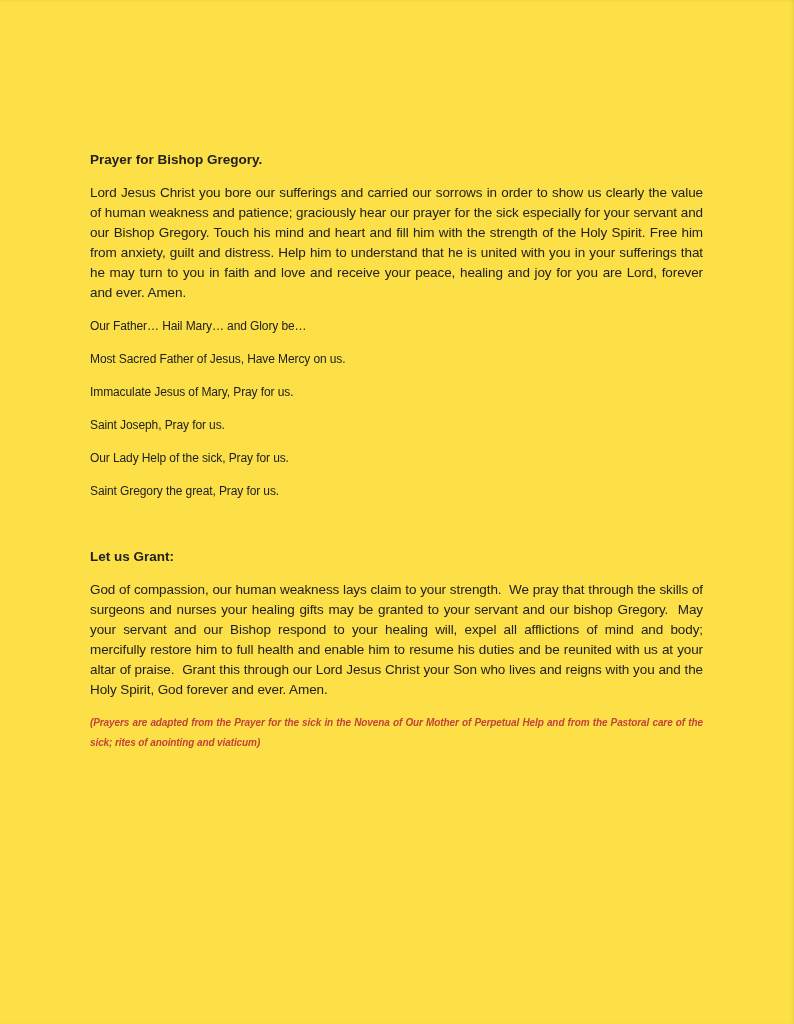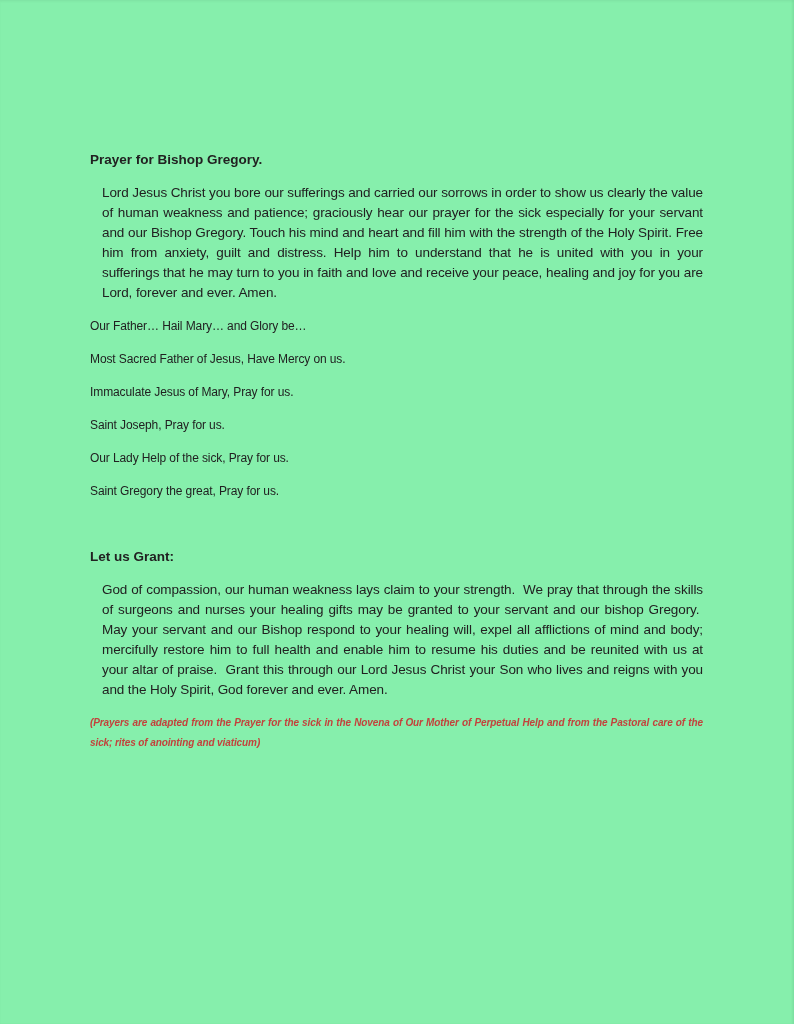--- a/index.html
+++ b/index.html
@@ -5,39 +5,39 @@
   html, body {
     margin: 0;
     padding: 0;
     background: #ffffff;
   }
   .page {
     position: relative;
     width: 794px;
     height: 1024px;
     margin: 0 auto;
-    background: #86efac;
+    background: #fde047;
     box-shadow: inset -2px 0 2px rgba(0,0,0,0.05), inset 0 2px 2px rgba(0,0,0,0.03);
     font-family: "Liberation Sans", "DejaVu Sans", sans-serif;
     color: #212121;
     overflow: hidden;
     box-sizing: border-box;
     padding: 150px 91px 0 90px;
   }
   .doc-heading {
     font-size: 13.5px;
     font-weight: 700;
     line-height: 20px;
     margin: 0 0 13px 0;
   }
   .para {
     font-size: 13.5px;
     font-weight: 400;
     line-height: 20px;
-    margin: 0 0 13px 12px;
+    margin: 0 0 13px 0;
     text-align: justify;
     letter-spacing: -0.1px;
   }
   .invocation {
     font-size: 12px;
     line-height: 20px;
     margin: 12px 0 13px 0;
     letter-spacing: -0.1px;
   }
   .blank-line {

